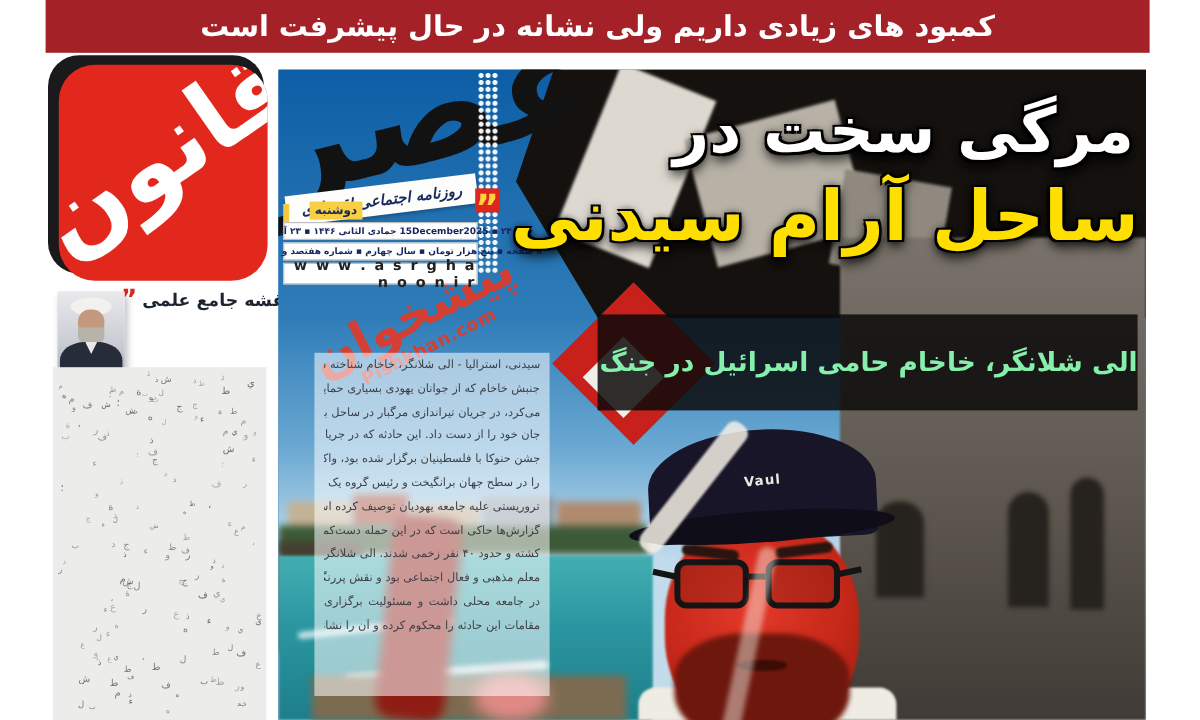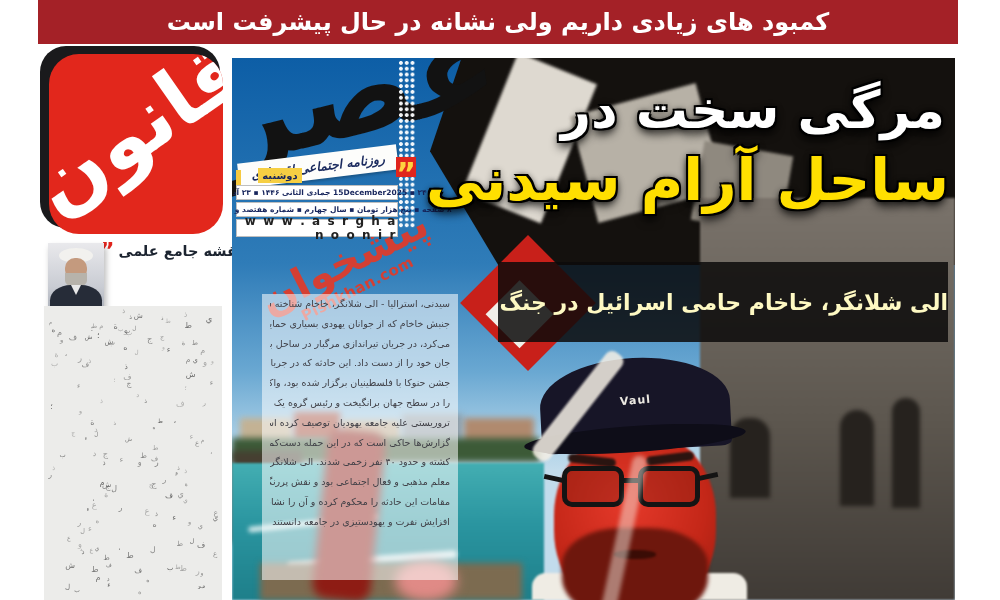--- a/index.html
+++ b/index.html
@@ -94,21 +94,21 @@
   #row-web   { top:161px; height:18px; font-size:12px; color:#222; font-weight:bold; letter-spacing:1.6px; }
 
   
   .hl { position:absolute; direction:rtl; font-weight:bold; white-space:nowrap;
         text-shadow:2px 2px 0 #000,-2px 2px 0 #000,2px -2px 0 #000,-2px -2px 0 #000,
                     0 0 7px #000, 0 6px 10px rgba(0,0,0,.8); }
   #hl1 { right:10px; top:22px; font-size:52px; color:#fff; }
   #hl2 { right:6px; top:88px; font-size:58px; color:#ffdf00; }
   #subhead { left:266px; top:204px; width:450px; height:80px; background:rgba(12,10,10,.85);
              display:flex; flex-direction:column; justify-content:center; }
-  #subhead div { color:#fef9c3; font-weight:bold; font-size:22px; line-height:37px;
+  #subhead div { color:#86efac; font-weight:bold; font-size:22px; line-height:37px;
                  text-align:left; direction:rtl; white-space:nowrap;margin-left:48px; }
 
   
   #shirt { left:300px; top:515px; width:215px; height:27px; background:#efece4;
            border-radius:14px 14px 0 0; filter:blur(1px); }
   #face { left:322px; top:372px; width:162px; height:186px; border-radius:46%;
           background:radial-gradient(circle at 45% 40%, #e5392a 0%, #c42718 55%, #8f1a0e 100%); filter:blur(1px); }
   #beard { left:330px; top:470px; width:146px; height:92px; background:#6e170d;
            border-radius:40% 40% 46% 46%; filter:blur(2px); }
   #mouth { left:382px; top:492px; width:42px; height:9px; background:#3a0c05; border-radius:45%; filter:blur(1px); }
@@ -347,22 +347,22 @@
       <div class="bodyline">سیدنی، استرالیا - الی شلانگر، خاخام شناخته شده</div>
       <div class="bodyline">جنبش خاخام که از جوانان یهودی بسیاری حمایت</div>
       <div class="bodyline">می‌کرد، در جریان تیراندازی مرگبار در ساحل بندای</div>
       <div class="bodyline">جان خود را از دست داد. این حادثه که در جریان</div>
       <div class="bodyline">جشن حنوکا با فلسطینیان برگزار شده بود، واکنش</div>
       <div class="bodyline">را در سطح جهان برانگیخت و رئیس گروه یک حمله</div>
       <div class="bodyline">تروریستی علیه جامعه یهودیان توصیف کرده است</div>
       <div class="bodyline">گزارش‌ها حاکی است که در این حمله دست‌کم ۱۶ نفر</div>
       <div class="bodyline">کشته و حدود ۴۰ نفر زخمی شدند. الی شلانگر ۴۱ ساله</div>
       <div class="bodyline">معلم مذهبی و فعال اجتماعی بود و نقش پررنگی</div>
+      <div class="bodyline">در جامعه محلی داشت و مسئولیت برگزاری</div>
       <div class="bodyline">مقامات این حادثه را محکوم کرده و آن را نشانه</div>
-      <div class="bodyline last">افزایش نفرت و یهودستیزی در جامعه دانستند</div>
     </div>
 
   <div class="abs" id="asr-title">عصر</div>
   <div class="abs" id="dots"></div>
   <div class="abs" id="tagline-band">
     <div class="t">روزنامه اجتماعی اقتصادی</div>
   </div>
   <div class="abs" id="quote-box">
     <div class="g">”</div>
   </div>

